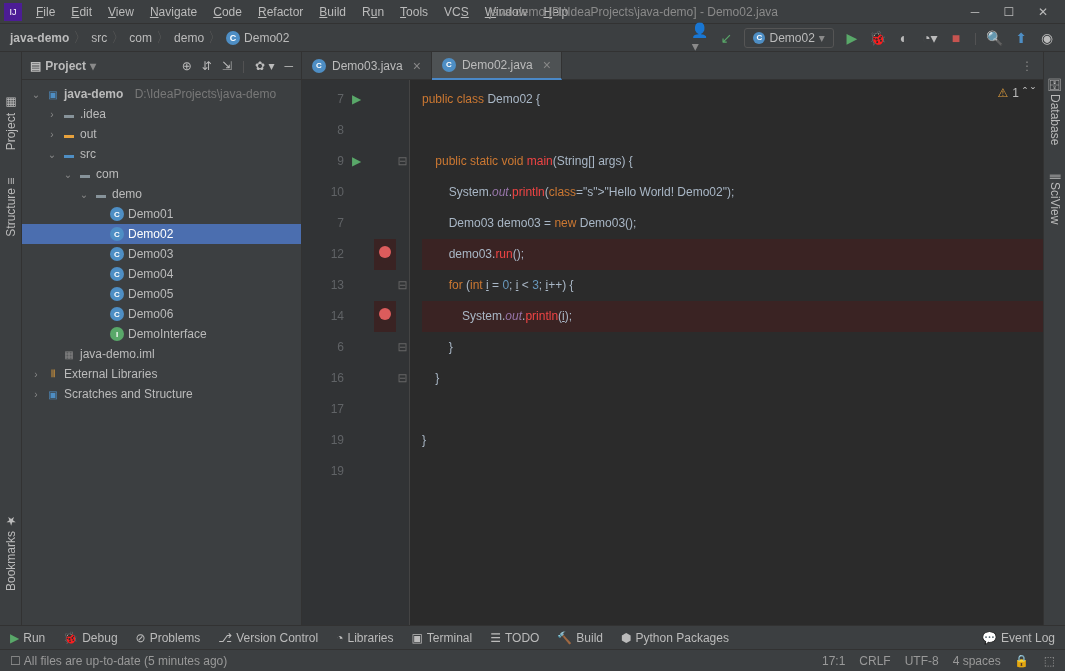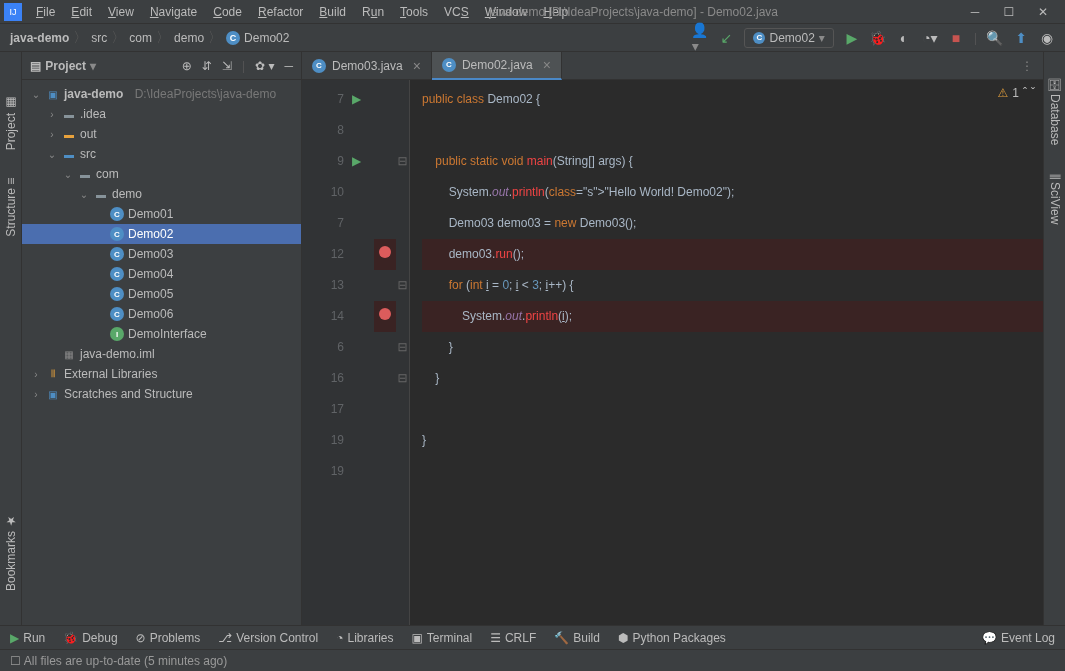--- a/index.html
+++ b/index.html
@@ -1,18 +1,18 @@
 <!DOCTYPE html>
 <html><head>
 <meta charset="utf-8">
 <style>
 * { margin:0; padding:0; box-sizing:border-box; font-family:"Segoe UI",sans-serif; font-size:12px; }
 body { background:#3c3f41; color:#bbbbbb; width:1065px; height:671px; overflow:hidden; display:flex; flex-direction:column; }
 .menubar { height:24px; background:#3c3f41; display:flex; align-items:center; padding:0 4px; border-bottom:1px solid #323232; }
-.logo { width:18px; height:18px; background:#3b82f6; margin-right:6px; display:flex; align-items:center; justify-content:center; color:#fff; font-size:9px; font-weight:normal; }
+.logo { width:18px; height:18px; background:#4c1d95; margin-right:6px; display:flex; align-items:center; justify-content:center; color:#fff; font-size:9px; font-weight:normal; }
 .menu-item { padding:0 8px; cursor:pointer; }
 .menu-item u { text-decoration:underline; }
 .titlebar-text { margin-left:auto; margin-right:auto; color:#8a8a8a; position:absolute; left:50%; transform:translateX(-15%); }
 .win-controls { margin-left:auto; display:flex; gap:14px; padding-right:8px; }
 .win-btn { width:20px; height:16px; display:flex; align-items:center; justify-content:center; color:#bbb; cursor:pointer; }
 .navbar { height:28px; background:#3c3f41; display:flex; align-items:center; padding:0 10px; border-bottom:1px solid #323232; }
 .breadcrumb { display:flex; align-items:center; gap:4px; }
 .crumb { display:flex; align-items:center; gap:4px; }
 .crumb-sep { color:#5a5a5a; font-size:14px; }
 .cicon { width:14px; height:14px; border-radius:50%; background:#4e8ec4; display:inline-flex; align-items:center; justify-content:center; color:#fff; font-size:9px; font-weight:bold; }
@@ -340,22 +340,30 @@
   </div>
 </div>
 
 <div class="bottombar">
   <div class="bb-item green">▶ <span style="color:#bbb">Run</span></div>
   <div class="bb-item">🐞 <span>Debug</span></div>
   <div class="bb-item">⊘ <span>Problems</span></div>
   <div class="bb-item">⎇ <span>Version Control</span></div>
   <div class="bb-item">◔ <span>Libraries</span></div>
   <div class="bb-item">▣ <span>Terminal</span></div>
-  <div class="bb-item">☰ <span>CRLF</span></div>
+  <div class="bb-item">☰ <span>TODO</span></div>
   <div class="bb-item">🔨 <span>Build</span></div>
   <div class="bb-item">⬢ <span>Python Packages</span></div>
   <div class="bb-item" style="margin-left:auto">💬 <span>Event Log</span></div>
 </div>
 
 <div class="statusbar">
   <span>☐</span>&nbsp;
   <span>All files are up-to-date (5 minutes ago)</span>
+  <div class="sb-right">
+    <span>17:1</span>
+    <span>CRLF</span>
+    <span>UTF-8</span>
+    <span>4 spaces</span>
+    <span>🔒</span>
+    <span>⬚</span>
+  </div>
 </div>
 
 </body></html>

